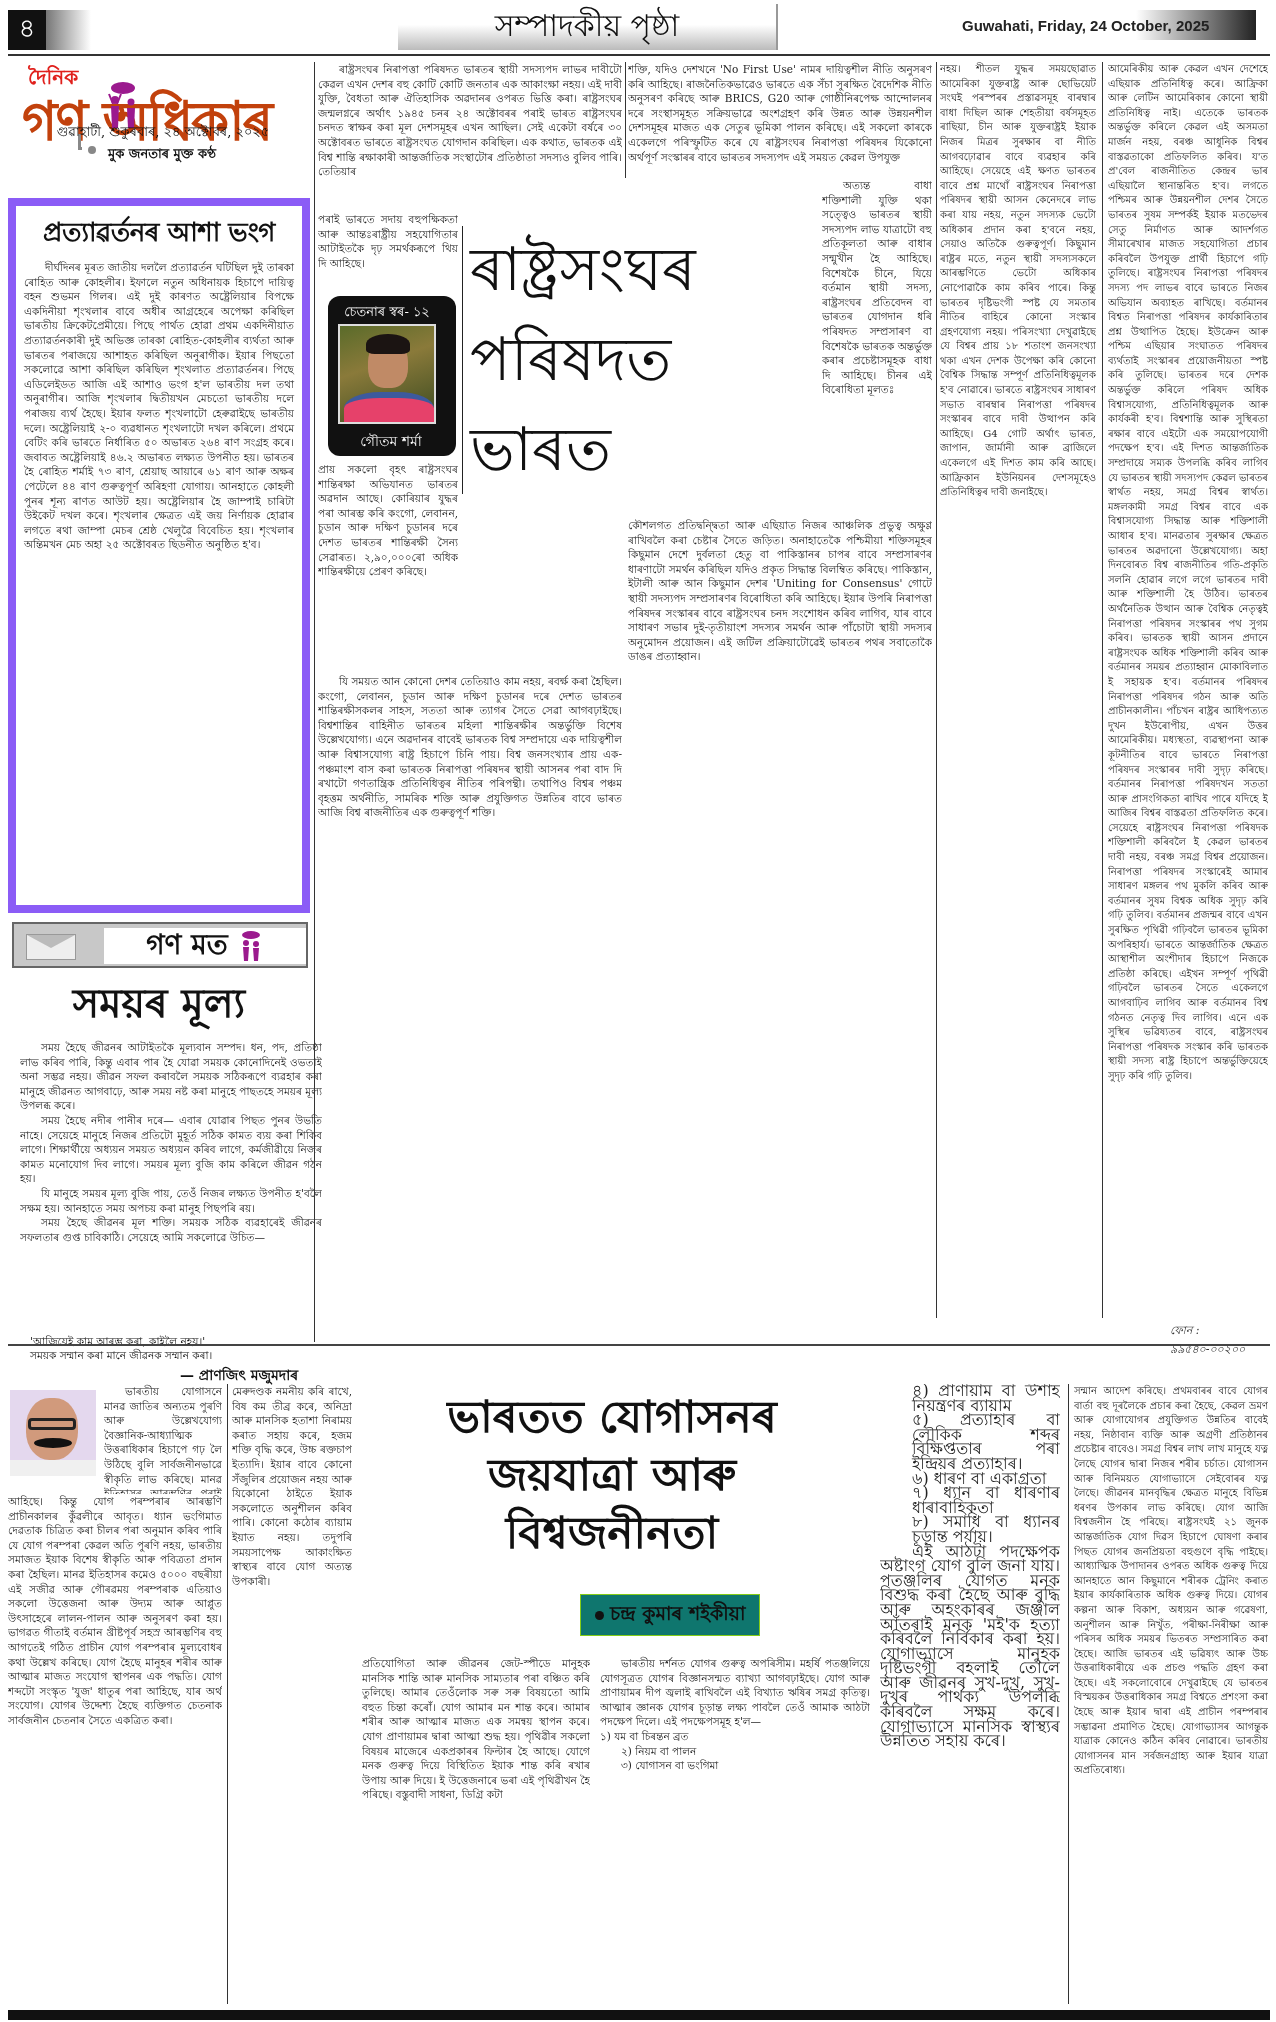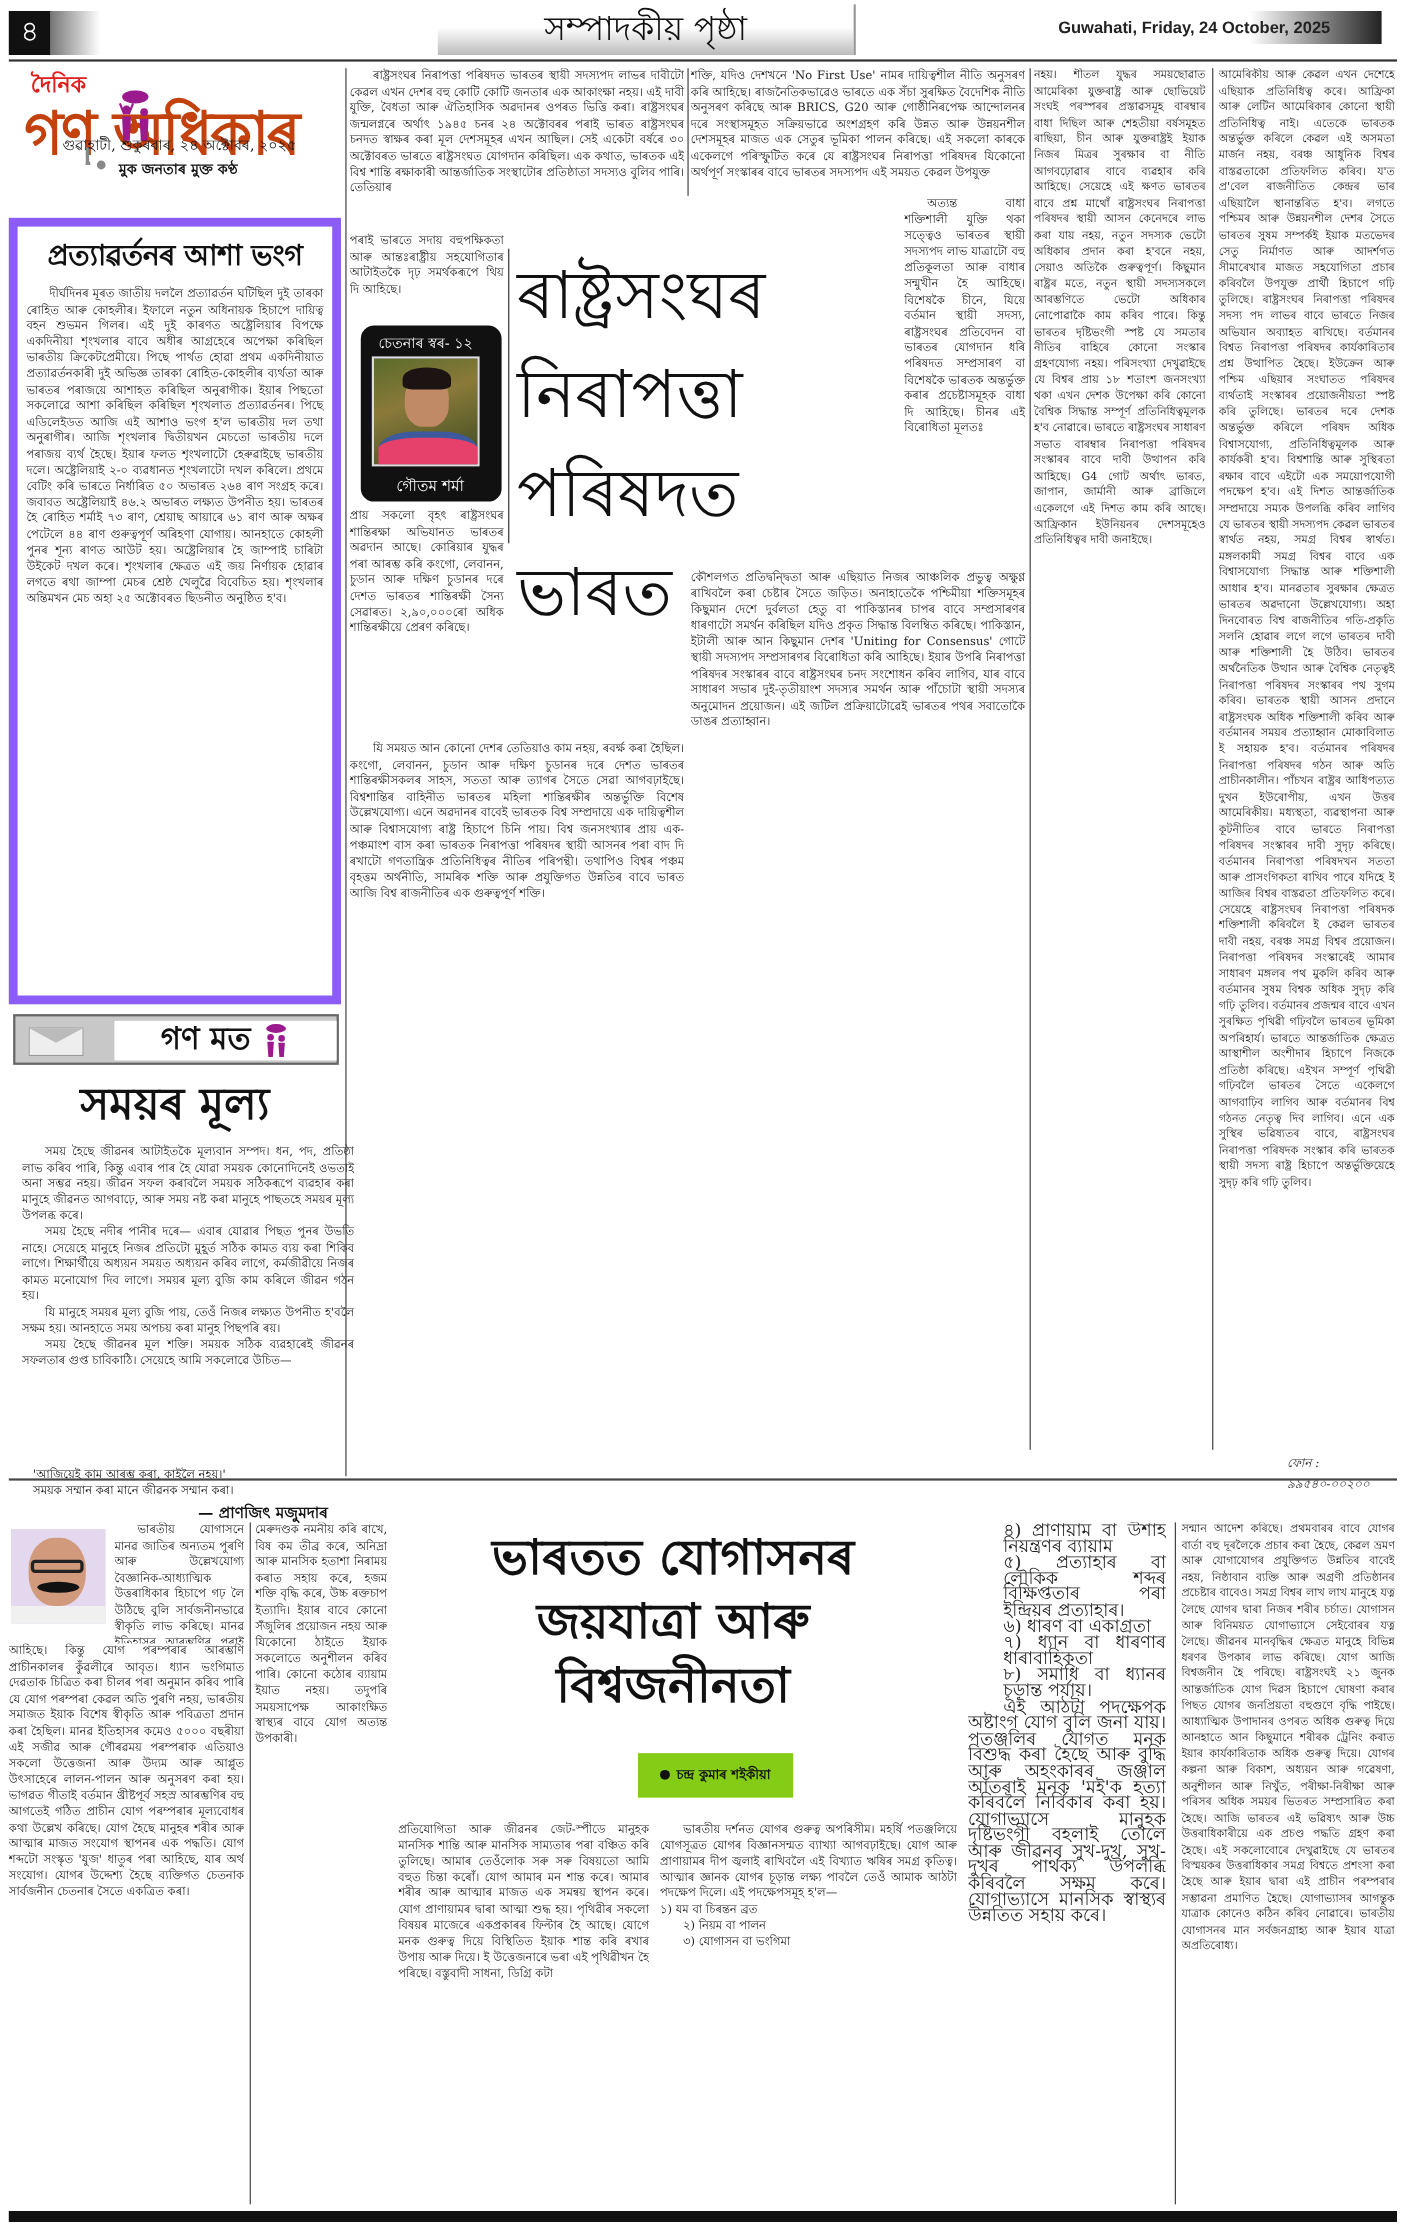--- a/index.html
+++ b/index.html
@@ -77,21 +77,21 @@
   .yoga-photo .mustache { position: absolute; left: 24px; top: 48px; width: 38px; height: 10px; background: #111; border-radius: 50%; }
   .yoga-photo .shirt { position: absolute; left: 0; top: 70px; width: 86px; height: 20px; background: #f0f0f0; }
 
   .y1a { left: 104px; top: 1384px; width: 118px; height: 110px; }
   .y1b { left: 8px; top: 1494px; width: 214px; height: 510px; }
   .y2 { left: 232px; top: 1384px; width: 120px; height: 620px; }
   .y3 { left: 362px; top: 1656px; width: 228px; height: 348px; }
   .y4 { left: 600px; top: 1656px; width: 270px; height: 348px; }
 
   .yoga-headline { position: absolute; left: 362px; top: 1388px; width: 500px; text-align: center; font-family: "DejaVu Serif", serif; font-size: 44px; line-height: 58px; font-weight: bold; color: #111; }
-  .yoga-byline { position: absolute; left: 580px; top: 1594px; padding: 4px 14px; border: 6px solid #84cc16; font-family: "DejaVu Serif", serif; font-size: 12px; font-weight: bold; background: #84cc16; }
+  .yoga-byline { position: absolute; left: 580px; top: 1594px; padding: 4px 14px; border: 1px solid #84cc16; font-family: "DejaVu Serif", serif; font-size: 19px; font-weight: bold; background: #0f766e; }
   .yoga-byline .dot { display: inline-block; width: 9px; height: 9px; border-radius: 50%; background: #111; margin-right: 6px; vertical-align: middle; }
 
   .bottom-bar { position: absolute; left: 8px; top: 2010px; width: 1262px; height: 10px; background: #111; }
 </style>
 </head>
 <body>
 
 <div class="topbar">
   <div class="page-num">৪</div>
   <div class="page-num-grad"></div>
@@ -170,21 +170,20 @@
   <div class="author-name">গৌতম শৰ্মা</div>
 </div>
 
 <div class="col c1c col-text" style="top:462px;height:210px;">
     <p style="text-indent:0">প্ৰায় সকলো বৃহৎ ৰাষ্ট্ৰসংঘৰ শান্তিৰক্ষা অভিযানত ভাৰতৰ অৱদান আছে। কোৰিয়াৰ যুদ্ধৰ পৰা আৰম্ভ কৰি কংগো, লেবানন, চুডান আৰু দক্ষিণ চুডানৰ দৰে দেশত ভাৰতৰ শান্তিৰক্ষী সৈন্য সেৱাৰত। ২,৯০,০০০ৰো অধিক শান্তিৰক্ষীয়ে প্ৰেৰণ কৰিছে।</p>
   </div>
 
 <div class="headline-rule"></div>
 <div class="headline-un">
   <div>ৰাষ্ট্ৰসংঘৰ</div>
-  <div>নিৰাপত্তা</div>
   <div>পৰিষদত</div>
   <div>ভাৰত</div>
 </div>
 
 <div class="col c1d col-text">
     <p>যি সময়ত আন কোনো দেশৰ তেতিয়াও কাম নহয়, ৰবৰ্ক্ষ কৰা হৈছিল। কংগো, লেবানন, চুডান আৰু দক্ষিণ চুডানৰ দৰে দেশত ভাৰতৰ শান্তিৰক্ষীসকলৰ সাহস, সততা আৰু ত্যাগৰ সৈতে সেৱা আগবঢ়াইছে। বিশ্বশান্তিৰ বাহিনীত ভাৰতৰ মহিলা শান্তিৰক্ষীৰ অন্তৰ্ভুক্তি বিশেষ উল্লেখযোগ্য। এনে অৱদানৰ বাবেই ভাৰতক বিশ্ব সম্প্ৰদায়ে এক দায়িত্বশীল আৰু বিশ্বাসযোগ্য ৰাষ্ট্ৰ হিচাপে চিনি পায়। বিশ্ব জনসংখ্যাৰ প্ৰায় এক-পঞ্চমাংশ বাস কৰা ভাৰতক নিৰাপত্তা পৰিষদৰ স্থায়ী আসনৰ পৰা বাদ দি ৰখাটো গণতান্ত্ৰিক প্ৰতিনিধিত্বৰ নীতিৰ পৰিপন্থী। তথাপিও বিশ্বৰ পঞ্চম বৃহত্তম অৰ্থনীতি, সামৰিক শক্তি আৰু প্ৰযুক্তিগত উন্নতিৰ বাবে ভাৰত আজি বিশ্ব ৰাজনীতিৰ এক গুৰুত্বপূৰ্ণ শক্তি।</p>
   </div>
 <div class="col c2a col-text">
     <p style="text-indent:0">শক্তি, যদিও দেশখনে 'No First Use' নামৰ দায়িত্বশীল নীতি অনুসৰণ কৰি আহিছে। ৰাজনৈতিকভাৱেও ভাৰতে এক সঁচা সুৰক্ষিত বৈদেশিক নীতি অনুসৰণ কৰিছে আৰু BRICS, G20 আৰু গোষ্ঠীনিৰপেক্ষ আন্দোলনৰ দৰে সংস্থাসমূহত সক্ৰিয়ভাৱে অংশগ্ৰহণ কৰি উন্নত আৰু উন্নয়নশীল দেশসমূহৰ মাজত এক সেতুৰ ভূমিকা পালন কৰিছে। এই সকলো কাৰকে একেলগে পৰিস্ফুটিত কৰে যে ৰাষ্ট্ৰসংঘৰ নিৰাপত্তা পৰিষদৰ যিকোনো অৰ্থপূৰ্ণ সংস্কাৰৰ বাবে ভাৰতৰ সদস্যপদ এই সময়ত কেৱল উপযুক্ত</p>
   </div>

